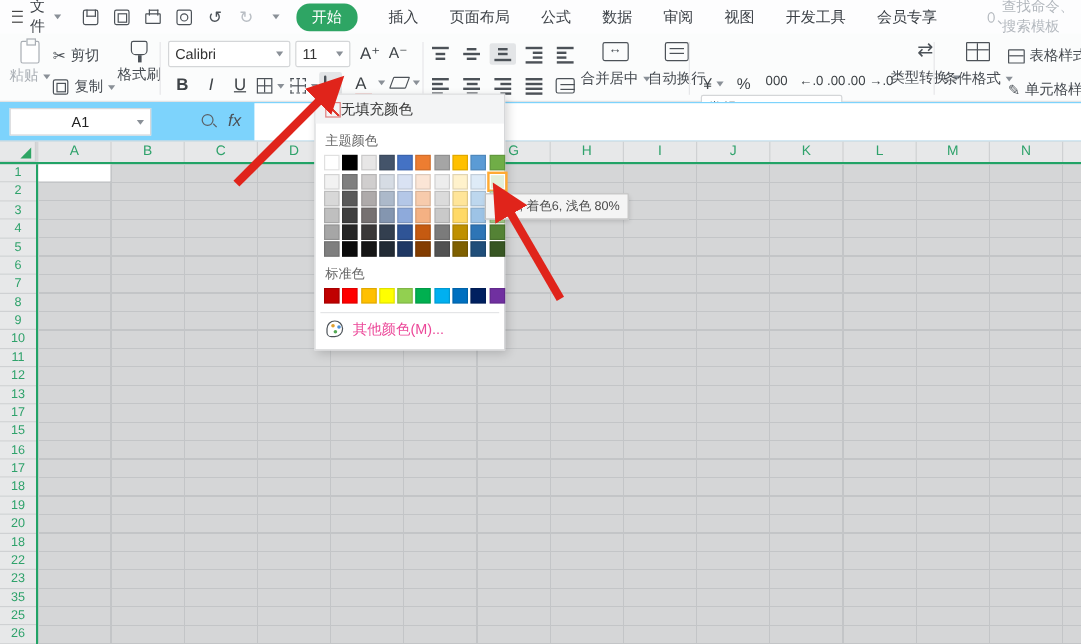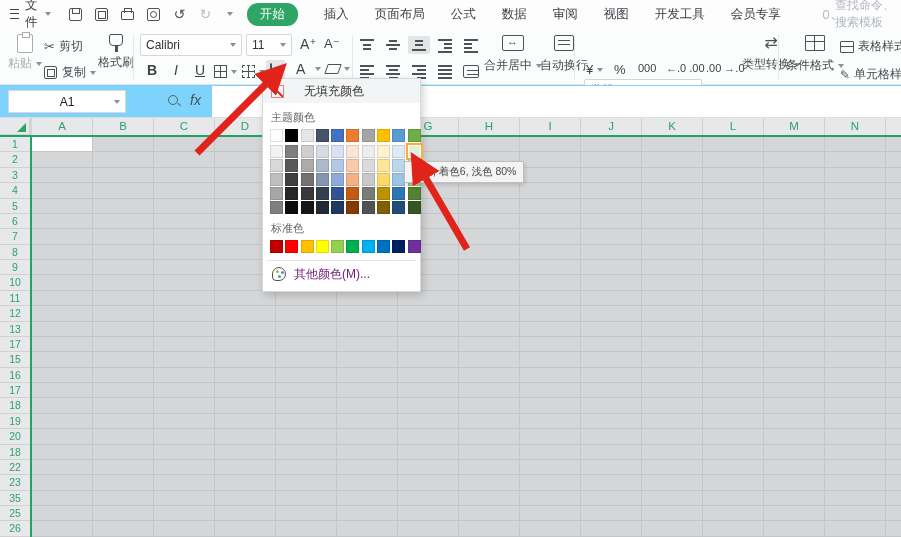--- a/index.html
+++ b/index.html
@@ -98,31 +98,31 @@
   .vline { position:absolute; left:30px; top:19px; width:2px; height:400px; background:#21a366; }
   .cells { position:absolute; left:32px; top:19px; width:869px; height:400px; background-color:#d5d6d7;
     background-image:
       repeating-linear-gradient(to right, transparent 0px, transparent 60px, #c3c5c7 60px, #c3c5c7 61px),
       repeating-linear-gradient(to bottom, transparent 0px, transparent 14.38px, #c3c5c7 14.38px, #c3c5c7 15.38px); }
   .active-cell { position:absolute; left:32px; top:19px; width:60px; height:14.4px; background:#fff; }
 
   
   .palette { position:absolute; left:262px; top:78px; width:159px; background:#fff;
     border:1px solid #d6d7d9; box-shadow:2px 3px 8px rgba(0,0,0,.18); z-index:30; padding-bottom:4px;}
-  .nofill { display:flex; align-items:center; gap:20px; height:24px; padding:0 8px; background:#f3f4f5;
+  .nofill { display:flex; align-items:center; gap:0; height:24px; padding:0 8px; background:#f3f4f5;
     font-size:12px; color:#333; }
   .nofill-ic { width:13px; height:13px; border:1px solid #e08080; background:
     linear-gradient(to top right, transparent 45%, #e03a2f 45%, #e03a2f 55%, transparent 55%); }
   .pal-label { font-size:11px; color:#666; padding:7px 8px 4px 8px; }
   .swrow { display:flex; gap:2.3px; padding:0 7px; }
   .swatch { width:13px; height:13px; flex:0 0 13px; border:1px solid rgba(0,0,0,.12); cursor:pointer; }
   .tints { margin-top:3px; display:flex; flex-direction:column; gap:1px; }
   .swatch.hovered { outline:2px solid #ffaa33; outline-offset:0; border-color:#fff; }
   .pal-sep { height:1px; background:#e4e5e7; margin:7px 4px 0 4px; }
-  .morecolors { display:flex; align-items:center; gap:8px; height:26px; padding:0 9px; font-size:12px; color:#701a75; }
+  .morecolors { display:flex; align-items:center; gap:8px; height:26px; padding:0 9px; font-size:12px; color:#ec4899; }
   .pal-ic { width:14px; height:14px; border:1.4px solid #4c5258; border-radius:50% 50% 50% 4px; position:relative;}
   .pal-ic::after{content:"";position:absolute;left:2.5px;top:2px;width:3px;height:3px;border-radius:50%;
     background:#e0a030;box-shadow:5px 1px 0 #4a90d9, 2px 5px 0 #55aa55;}
 
   
   .tooltip { position:absolute; left:404px; top:161px; z-index:40; background:#f4f4f4;
     border:1px solid #bfbfbf; box-shadow:1px 2px 4px rgba(0,0,0,.15); font-size:10.5px; color:#4a4a4a;
     padding:3px 7px; white-space:nowrap; }
 
   

